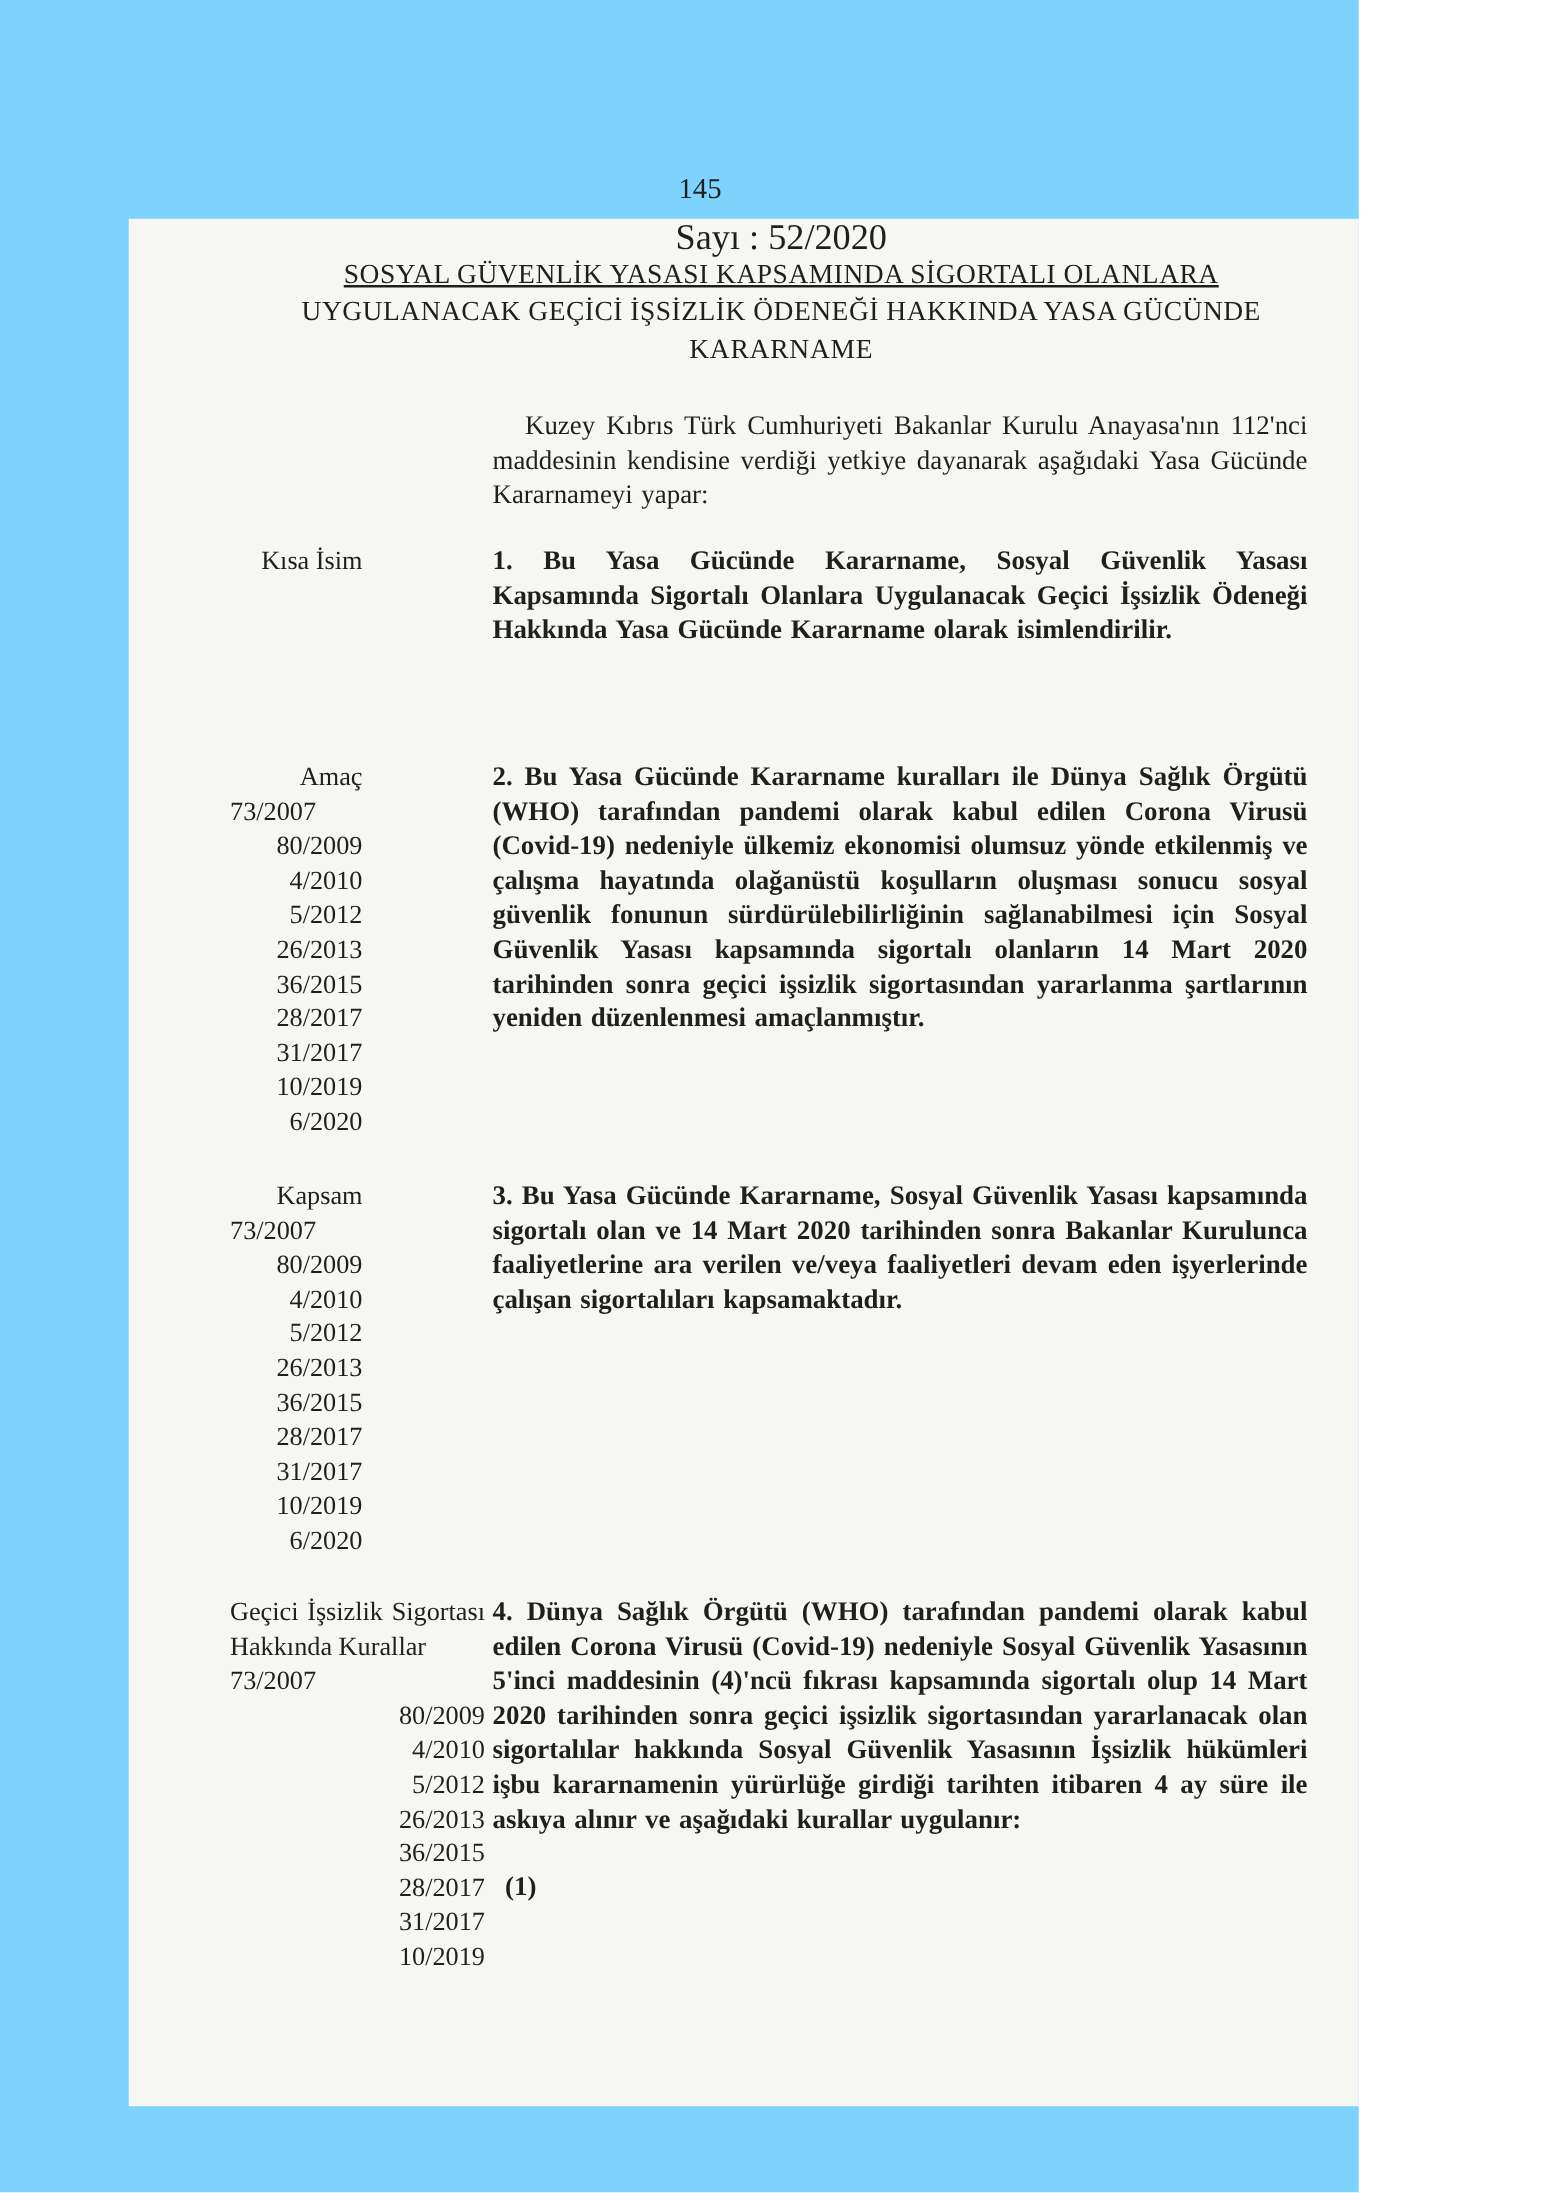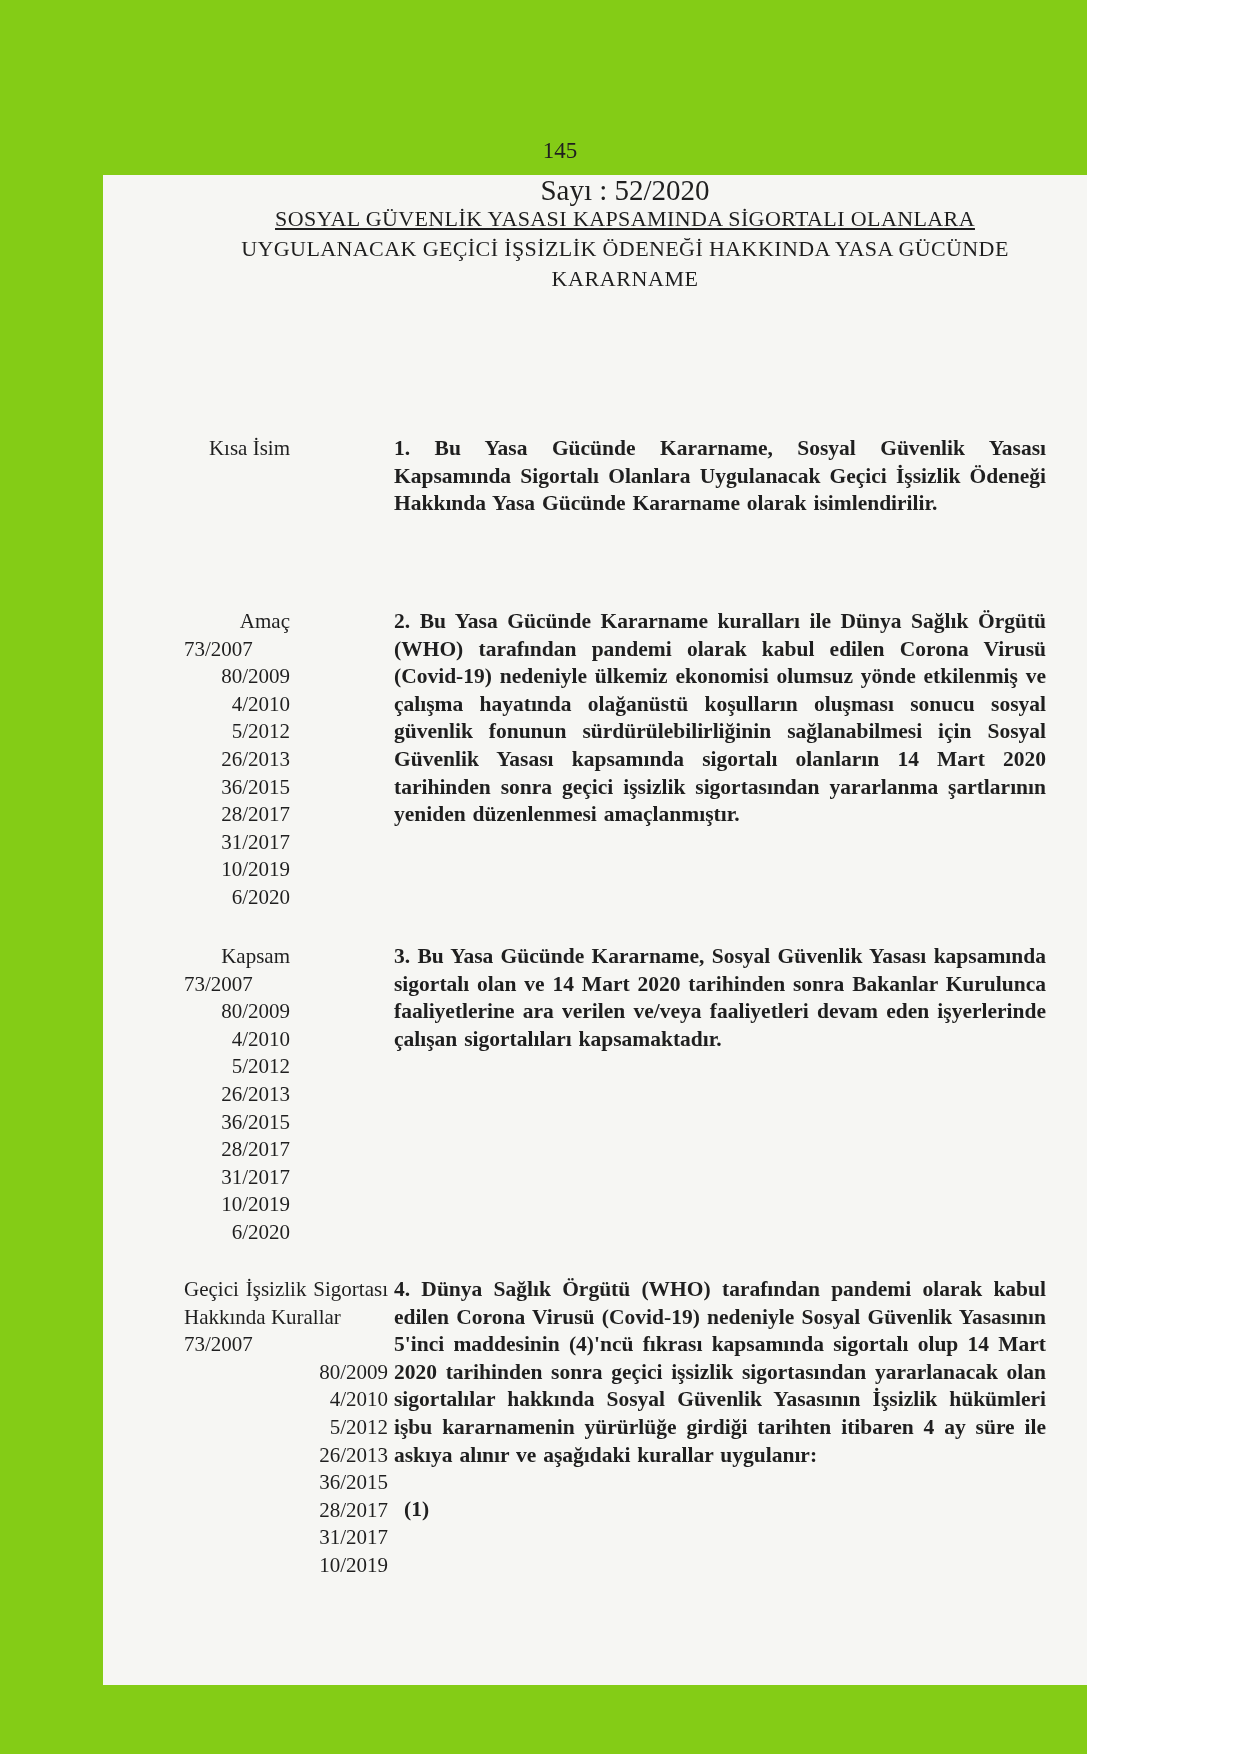--- a/index.html
+++ b/index.html
@@ -1,19 +1,19 @@
 <!DOCTYPE html>
 <html><head>
 <meta charset="utf-8">
 <style>
   html,body{margin:0;padding:0;background:#ffffff;}
   .page{
     position:relative;
     width:1087px;height:1754px;
-    background:#84cc16;
+    background:#7dd3fc;
     font-family:"Liberation Serif", serif;
     color:#1f1f1f;
     overflow:hidden;
   }
   .scan-area{
     position:absolute;
     left:103px;top:175px;width:1010px;height:1510px;
     background:#f6f6f3;
   }
   .center-line{
@@ -58,20 +58,21 @@
 
   <div class="center-line page-number">145</div>
   <div class="center-line docket">Sayı : 52/2020</div>
 
   <div>
     <div class="center-line title-1">SOSYAL GÜVENLİK YASASI KAPSAMINDA SİGORTALI OLANLARA</div>
     <div class="center-line title-2">UYGULANACAK GEÇİCİ İŞSİZLİK ÖDENEĞİ HAKKINDA YASA GÜCÜNDE</div>
     <div class="center-line title-3">KARARNAME</div>
   </div>
 
+  <div class="preamble">Kuzey Kıbrıs Türk Cumhuriyeti Bakanlar Kurulu Anayasa'nın 112'nci maddesinin kendisine verdiği yetkiye dayanarak aşağıdaki Yasa Gücünde Kararnameyi yapar:</div>
 
   <div class="section" style="top:435px;">
     <div class="margin-col">
       <div class="label">Kısa İsim</div>
     </div>
     <div class="body-col">1. Bu Yasa Gücünde Kararname, Sosyal Güvenlik Yasası Kapsamında Sigortalı Olanlara Uygulanacak Geçici İşsizlik Ödeneği Hakkında Yasa Gücünde Kararname olarak isimlendirilir.</div>
   </div>
 
   <div class="section" style="top:608px;">
     <div class="margin-col">

